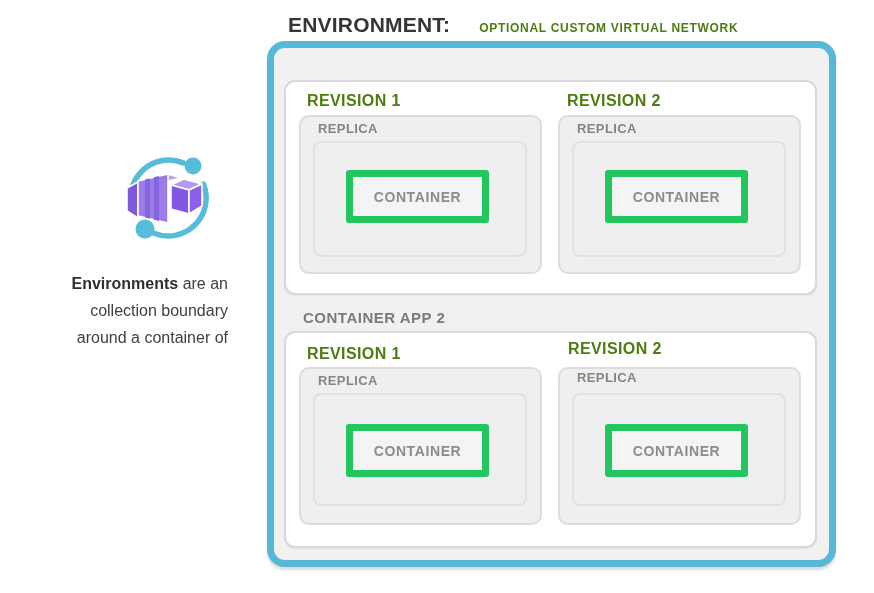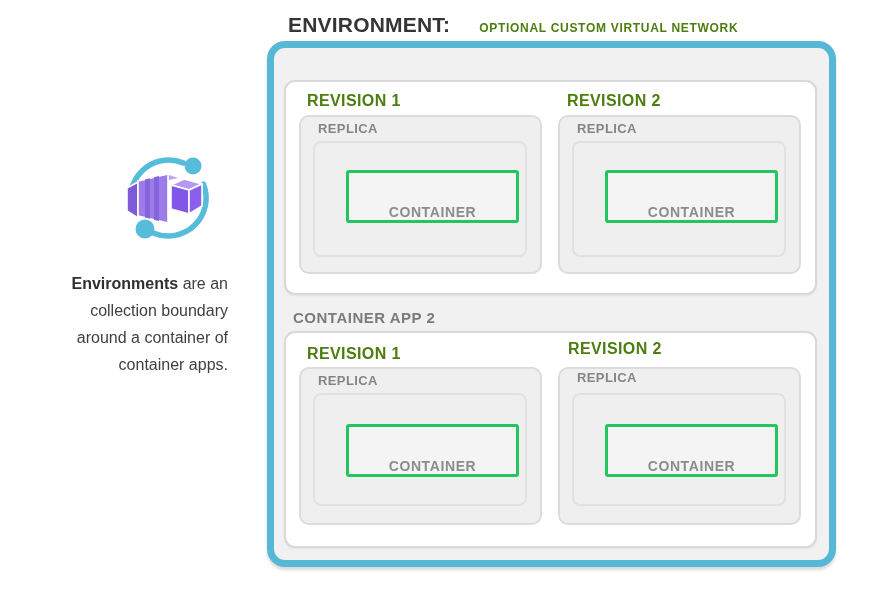--- a/index.html
+++ b/index.html
@@ -20,21 +20,21 @@
   }
   .appbox{
     position:absolute; box-sizing:border-box; width:533px; background:#ffffff;
     border:2px solid #d9d9d9; border-radius:11px;
     box-shadow:0 1px 2px rgba(0,0,0,0.06);
   }
   .app1{left:284px; top:80px; height:215px;}
   .app2{left:284px; top:331px; height:217px;}
   .app-label{position:absolute; font-size:15px; font-weight:bold; color:#7b7b7b; letter-spacing:0.5px; white-space:nowrap;}
   .lbl-app1{left:293px; top:58px;}
-  .lbl-app2{left:293px; top:309px;}
+  .lbl-app2{left:303px; top:309px;}
   .revbox{
     position:absolute; box-sizing:border-box; width:243px; background:#efefef;
     border:2px solid #dcdcdc; border-radius:10px;
   }
   .r11{left:299px; top:115px; height:159px;}
   .r12{left:558px; top:115px; height:159px;}
   .r21{left:299px; top:367px; height:158px;}
   .r22{left:558px; top:367px; height:158px;}
   .rev-label{position:absolute; font-size:16px; font-weight:bold; color:#4d7c0f; letter-spacing:0.4px; white-space:nowrap;}
   .lr11{left:307px; top:92px;}
@@ -48,23 +48,23 @@
   .pr22{left:577px; top:370px;}
   .replicabox{
     position:absolute; box-sizing:border-box; width:214px;
     border:2px solid #e1e1e1; border-radius:8px; background:transparent;
   }
   .c11{left:313px; top:141px; height:116px;}
   .c12{left:572px; top:141px; height:116px;}
   .c21{left:313px; top:393px; height:113px;}
   .c22{left:572px; top:393px; height:113px;}
   .containerbox{
-    position:absolute; box-sizing:border-box; width:173px; height:53px;
-    background:#f4f4f4; border:3px solid #22c55e; border-radius:3px;
-    display:flex; align-items:flex-end; justify-content:center;
+    position:absolute; box-sizing:border-box; width:143px; height:53px;
+    background:#f4f4f4; border:7px solid #22c55e; border-radius:3px;
+    display:flex; align-items:center; justify-content:center;
   }
   .k11{left:346px; top:170px;}
   .k12{left:605px; top:170px;}
   .k21{left:346px; top:424px;}
   .k22{left:605px; top:424px;}
   .container-label{font-size:14px; font-weight:bold; color:#8c8c8c; letter-spacing:0.6px; white-space:nowrap;}
   
   .icon-wrap{position:absolute; left:120px; top:150px; width:96px; height:96px;}
   .desc{
     position:absolute; left:8px; top:270px; width:220px; text-align:right;
@@ -144,16 +144,15 @@
       <polygon points="51,35 69,40 69,64 51,59" fill="#8257e8" stroke="#ffffff" stroke-width="1.6" stroke-linejoin="round"></polygon>
 
       <polygon points="69,40 82,34 82,56 69,64" fill="#8a5fee" stroke="#ffffff" stroke-width="1.6" stroke-linejoin="round"></polygon>
     </svg>
   </div>
 
   <div class="desc">
     <div><b>Environments</b><span> are an</span></div>
     <div>collection boundary</div>
     <div>around a container of</div>
-    <div>container apps.</div>
   </div>
 
 </div>
 
 </body></html>

